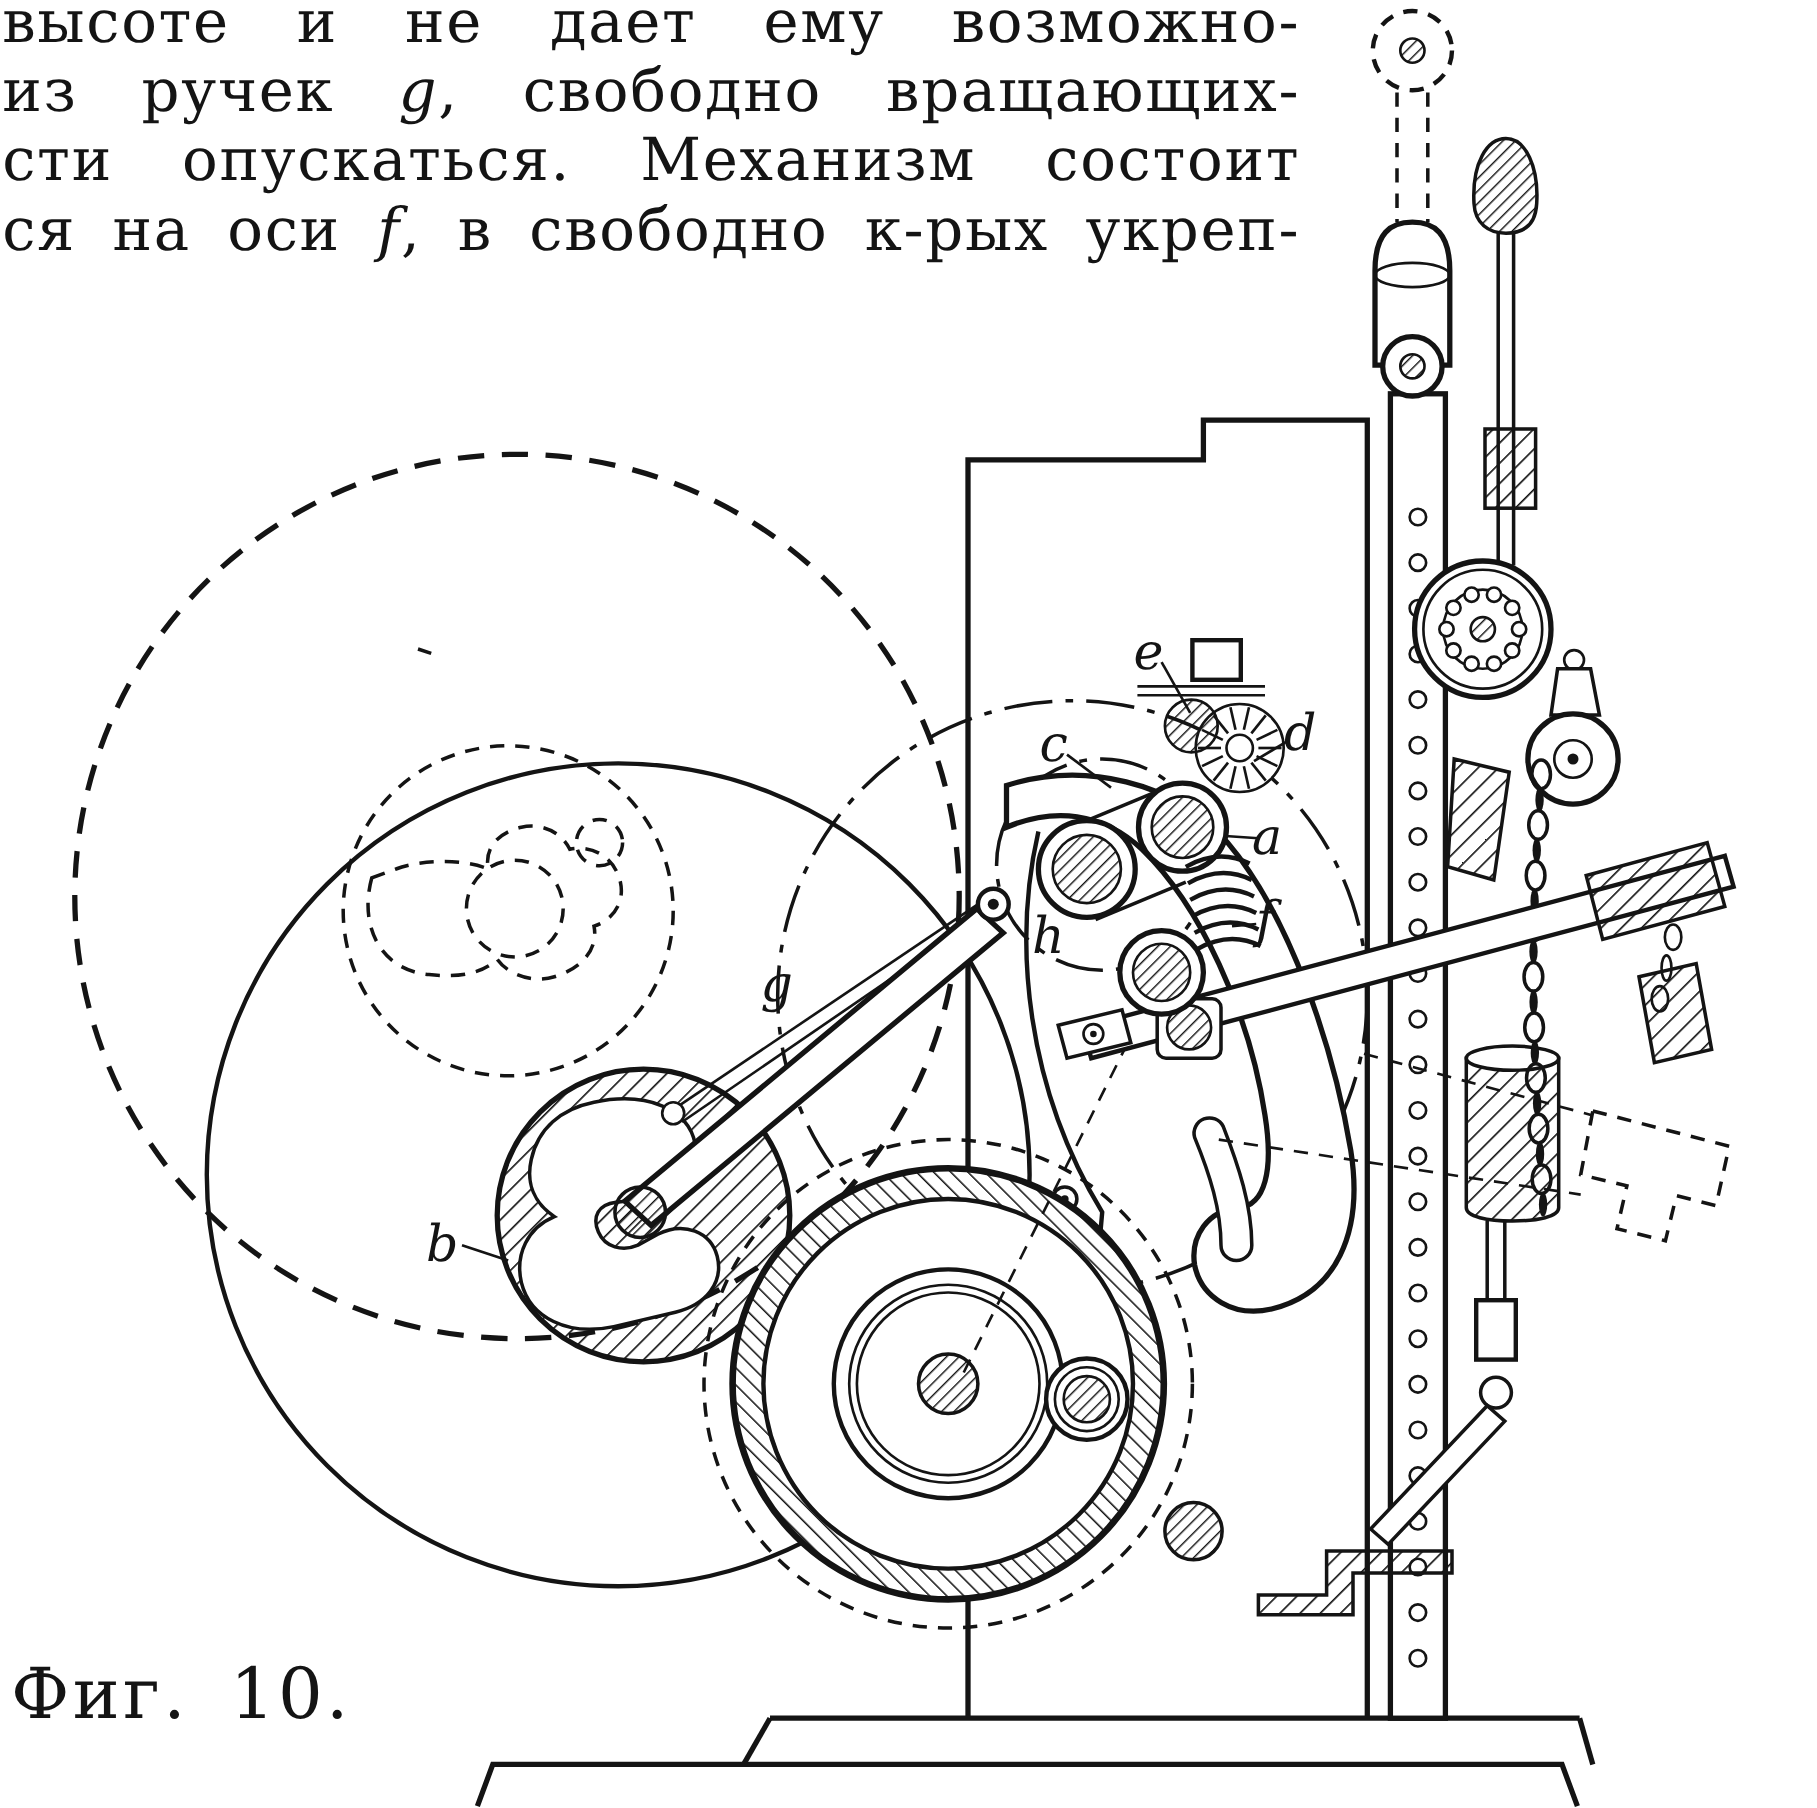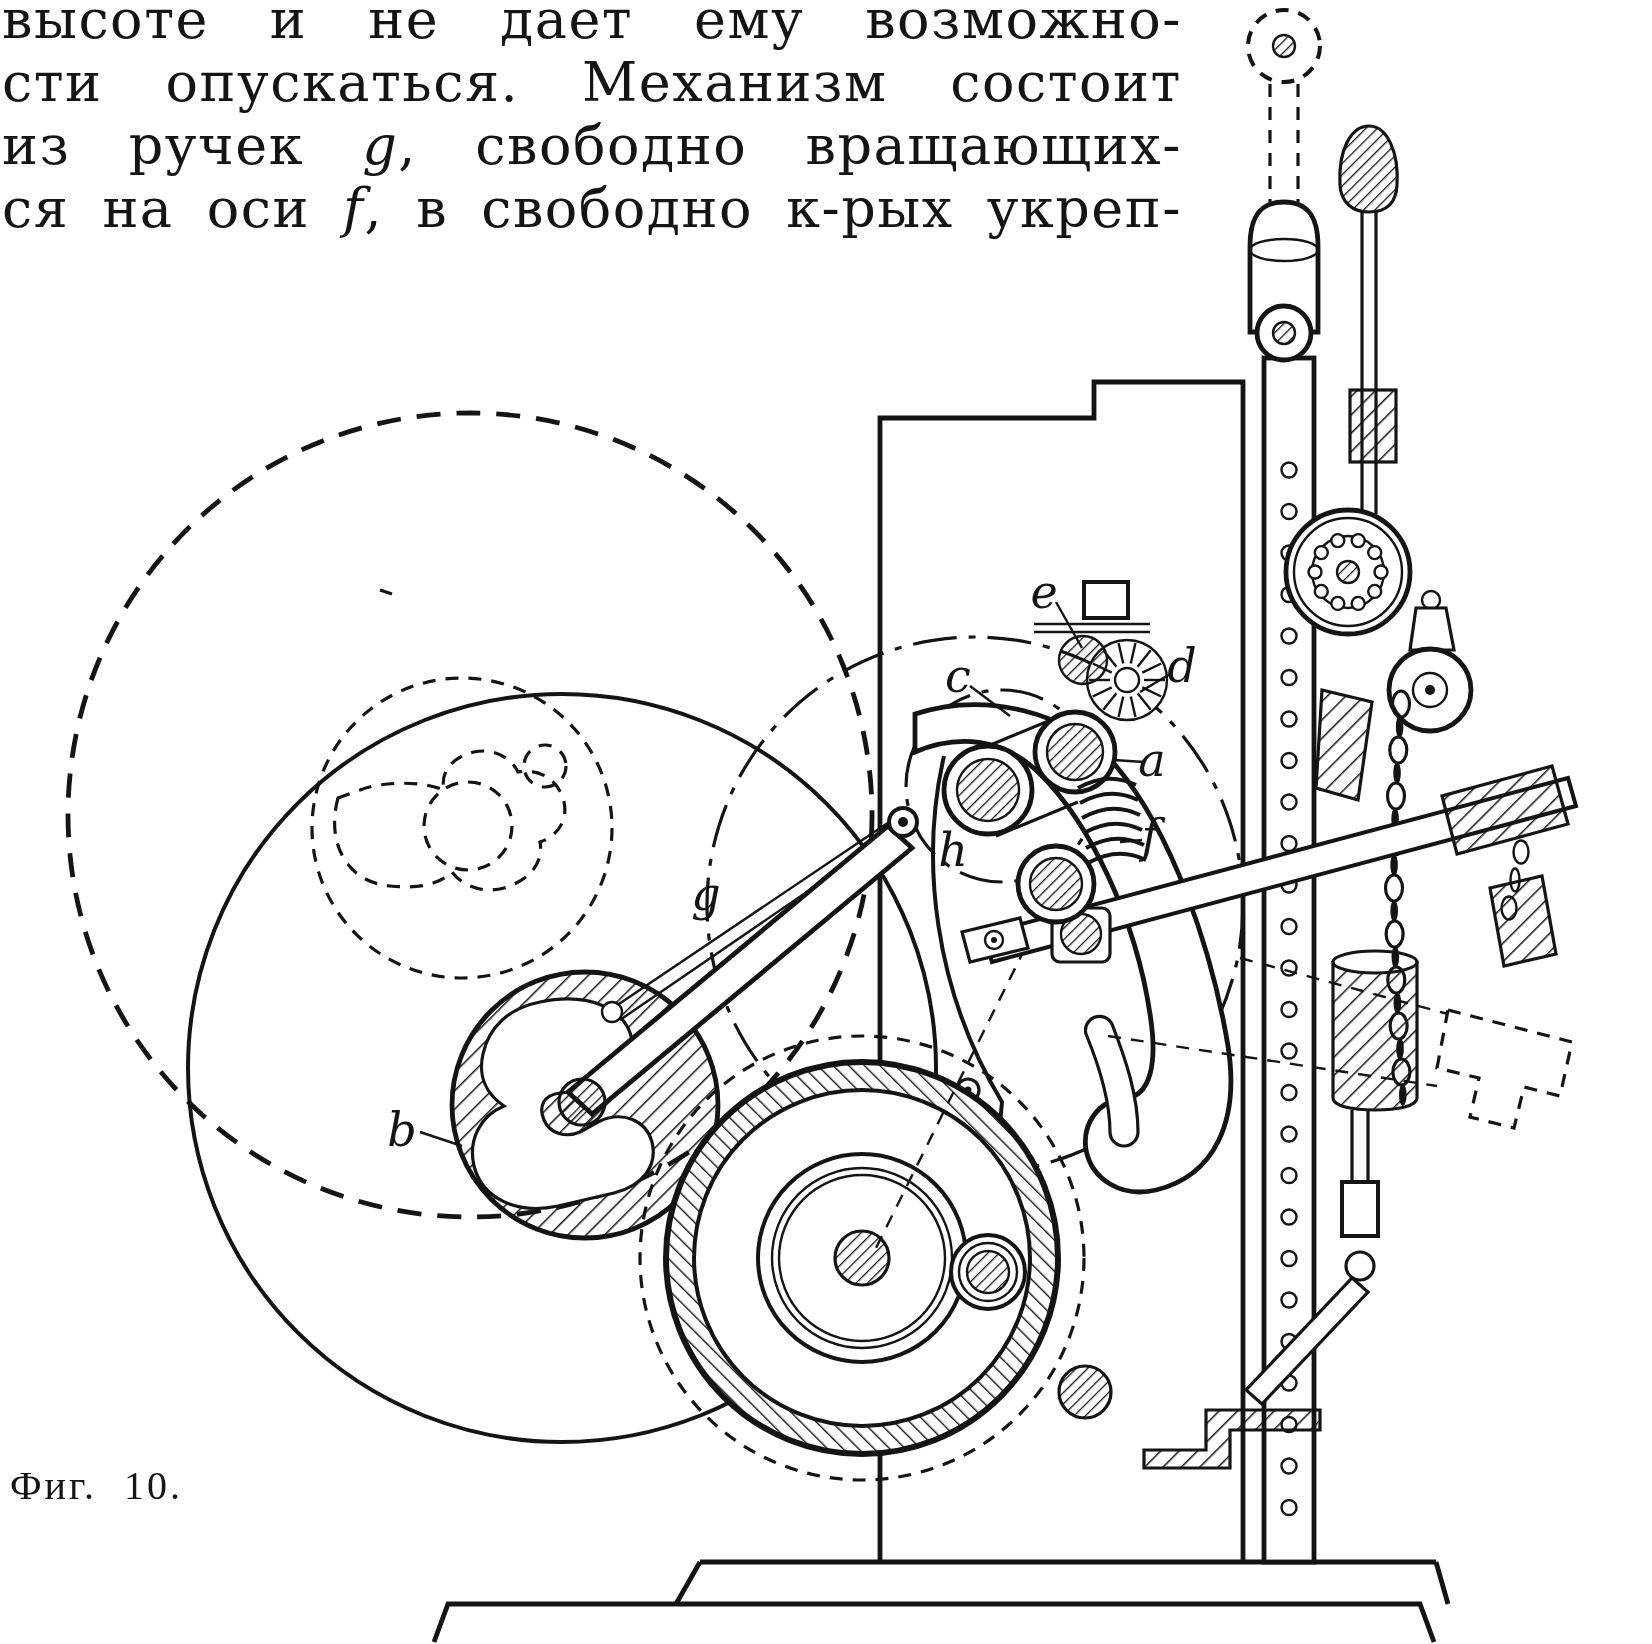--- a/index.html
+++ b/index.html
@@ -3,22 +3,22 @@
 <meta charset="utf-8">
 <style>
   html,body{margin:0;padding:0;background:#ffffff;}
   .page{position:relative;width:1652px;height:1644px;background:#ffffff;overflow:hidden;
         font-family:"DejaVu Serif",serif;color:#141414;}
   .page svg{position:absolute;left:0;top:0;width:1652px;height:1644px;}
   .textblock{position:absolute;left:2px;top:-12px;width:1180px;z-index:3;}
   .tline{font-size:54px;line-height:63px;letter-spacing:1.5px;
          text-align:justify;text-align-last:justify;}
   .it{font-style:italic;}
-  .caption{position:absolute;left:10px;top:1462px;font-size:40px;letter-spacing:3px;
-           word-spacing:14px;z-index:3;font-family:Liberation Serif, serif;}
+  .caption{position:absolute;left:10px;top:1504px;font-size:64px;letter-spacing:3px;
+           word-spacing:14px;z-index:3;}
   
   .o{fill:none;stroke:#141414;}
   .w{fill:#ffffff;stroke:#141414;}
   .hp{fill:url(#hatch);stroke:#141414;}
   .hd{fill:url(#hatchD);stroke:#141414;}
   .ik{fill:#141414;stroke:none;}
   .t2{stroke-width:2.4;}
   .t3{stroke-width:3.2;}
   .t35{stroke-width:4;}
   .t4{stroke-width:4.8;}
@@ -298,20 +298,20 @@
       <text class="lbl" x="1152" y="776">a</text>
       <text class="lbl" x="1150" y="852">f</text>
       <text class="lbl" x="953" y="866">h</text>
       <text class="lbl" x="706" y="910">g</text>
       <text class="lbl" x="402" y="1146">b</text>
     </g>
   </svg>
 
   <div class="textblock">
     <div class="tline"><span>высоте и не дает ему возможно-</span></div>
+    <div class="tline"><span>из ручек </span><span class="it">g</span><span>, свободно вращающих-</span></div>
     <div class="tline"><span>сти опускаться. Механизм состоит</span></div>
-    <div class="tline"><span>из ручек </span><span class="it">g</span><span>, свободно вращающих-</span></div>
     <div class="tline"><span>ся на оси </span><span class="it">f</span><span>, в свободно к-рых укреп-</span></div>
   </div>
 
   <div class="caption">Фиг. 10.</div>
 
 </div>
 
 </body></html>

